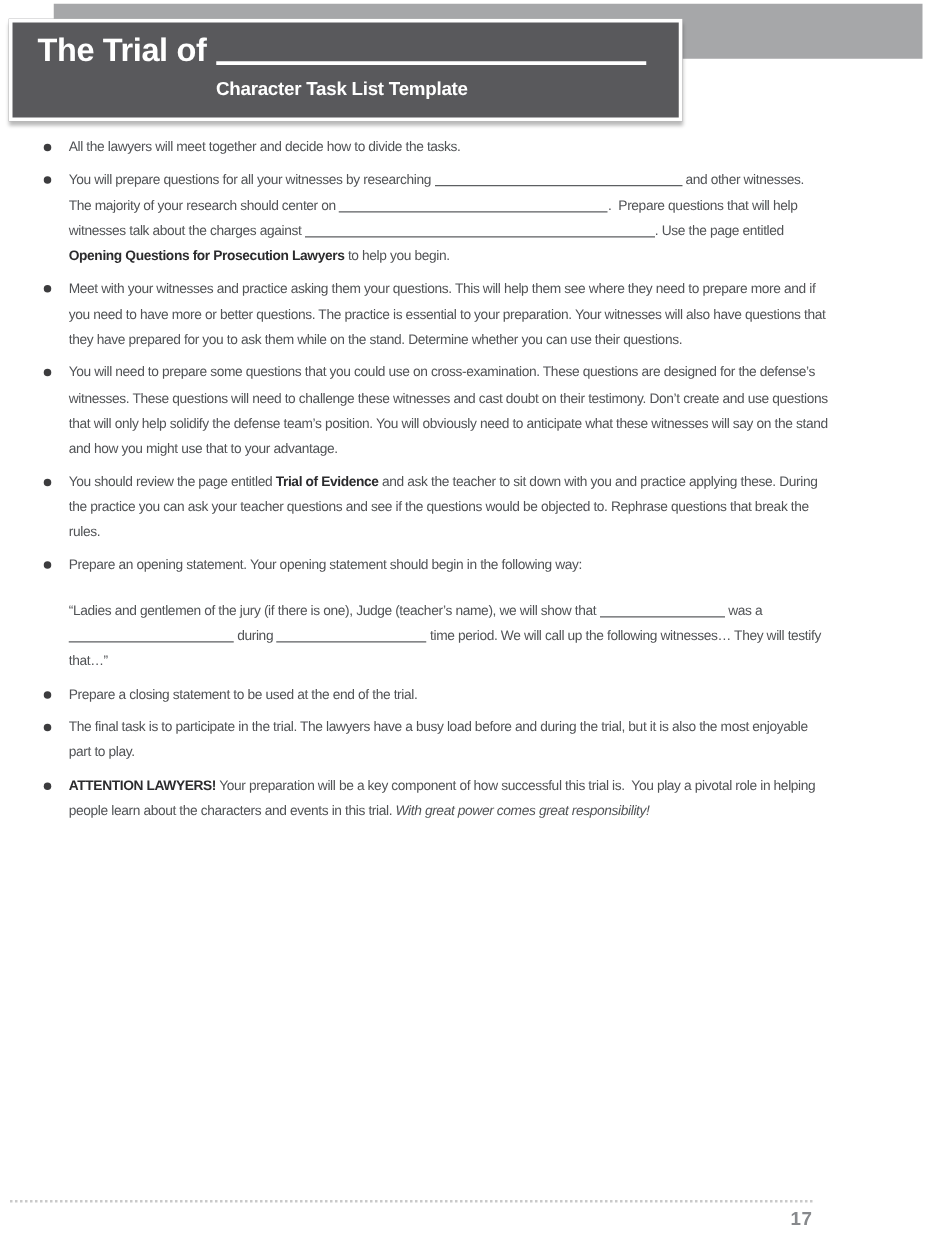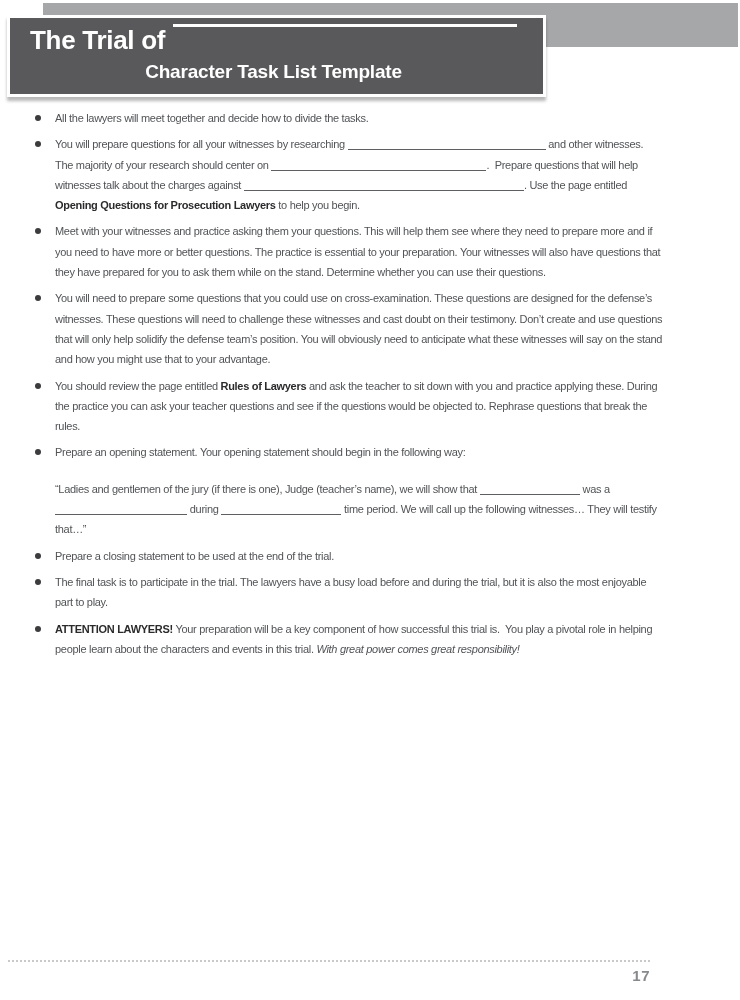--- a/index.html
+++ b/index.html
@@ -5,24 +5,24 @@
   * { margin:0; padding:0; box-sizing:border-box; }
   html,body { width:740px; height:1000px; background:#ffffff;
     font-family:"Liberation Sans", sans-serif; }
   .page { position:relative; width:740px; height:1000px; background:#fff; overflow:hidden; }
 
   
   .gray-bar { position:absolute; left:43px; top:3px; width:695px; height:44px; background:#a6a7a9; }
   .banner { position:absolute; left:7px; top:15px; width:539px; background:#59595c;
     border:3px solid #ffffff; box-shadow:0 4px 3px rgba(0,0,0,0.28);
     padding:6px 26px 10px 20px; }
-  .title-row { display:flex; align-items:flex-start; color:#fff; font-size:26px; font-weight:bold;
+  .title-row { display:flex; align-items:flex-end; color:#fff; font-size:26px; font-weight:bold;
     letter-spacing:-0.3px; line-height:32px; }
   .title-blank { flex:1 1 auto; border-bottom:3px solid #fff; margin-left:8px; margin-bottom:4px; height:0; }
-  .subtitle { text-align:center; color:#fff; font-size:19px; font-weight:bold; letter-spacing:-0.2px;
+  .subtitle { text-align:center; color:#fff; font-size:15px; font-weight:bold; letter-spacing:-0.2px;
     margin-top:4px; line-height:24px; }
 
   
   .content { position:absolute; left:8px; top:108px; width:660px; }
   .heading { font-size:17.5px; line-height:22px; font-weight:700; color:#29292b;
     letter-spacing:-0.2px; margin:8px 0 17px 0; }
   ul.tasks { list-style:none; width:655px; }
   ul.tasks li { position:relative; padding-left:47px; margin-bottom:6px; }
   ul.tasks li .dot { position:absolute; left:27px; top:7px; width:6px; height:6px;
     border-radius:50%; background:#3c3c3e; }
@@ -67,21 +67,21 @@
         <li>
           <span class="dot"></span>
           <p><span>Meet with your witnesses and practice asking them your questions. This will help them see where they need to prepare more and if you need to have more or better questions. The practice is essential to your preparation. Your witnesses will also have questions that they have prepared for you to ask them while on the stand. Determine whether you can use their questions.</span></p>
         </li>
         <li>
           <span class="dot"></span>
           <p><span>You will need to prepare some questions that you could use on cross-examination. These questions are designed for the defense’s witnesses. These questions will need to challenge these witnesses and cast doubt on their testimony. Don’t create and use questions that will only help solidify the defense team’s position. You will obviously need to anticipate what these witnesses will say on the stand and how you might use that to your advantage.</span></p>
         </li>
         <li>
           <span class="dot"></span>
-          <p><span>You should review the page entitled </span><span class="bold">Rules of Lawyers</span><span> and ask the teacher to sit down with you and practice applying these. During the practice you can ask your teacher questions and see if the questions would be objected to. Rephrase questions that break the rules.</span></p>
+          <p><span>You should review the page entitled </span><span class="bold">Trial of Evidence</span><span> and ask the teacher to sit down with you and practice applying these. During the practice you can ask your teacher questions and see if the questions would be objected to. Rephrase questions that break the rules.</span></p>
         </li>
         <li>
           <span class="dot"></span>
           <p><span>Prepare an opening statement. Your opening statement should begin in the following way:</span></p>
           <p class="quote"><span>“Ladies and gentlemen of the jury (if there is one), Judge (teacher’s name), we will show that </span><span class="blank" style="width: 100px;"></span><span> was a </span><span class="blank" style="width: 132px;"></span><span> during </span><span class="blank" style="width: 120px;"></span><span> time period. We will call up the following witnesses… They will testify that…”</span></p>
         </li>
         <li>
           <span class="dot"></span>
           <p><span>Prepare a closing statement to be used at the end of the trial.</span></p>
         </li>

